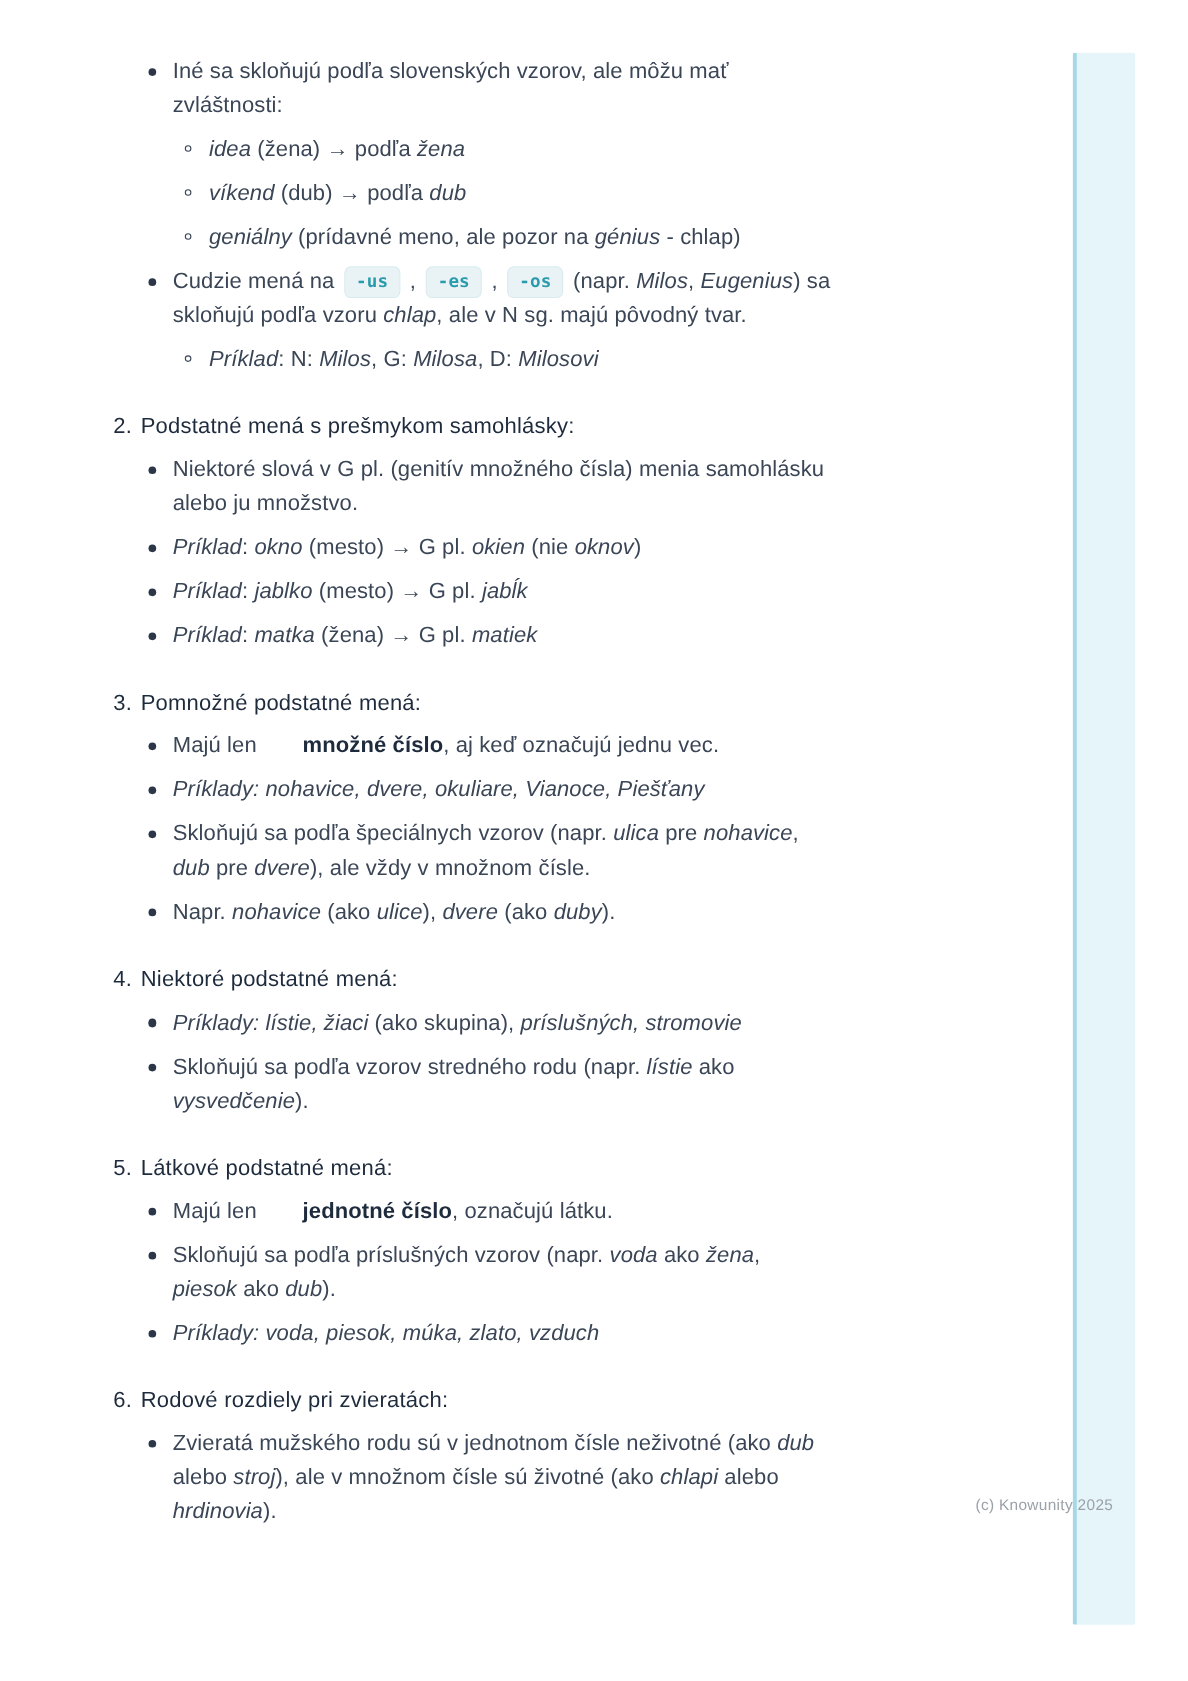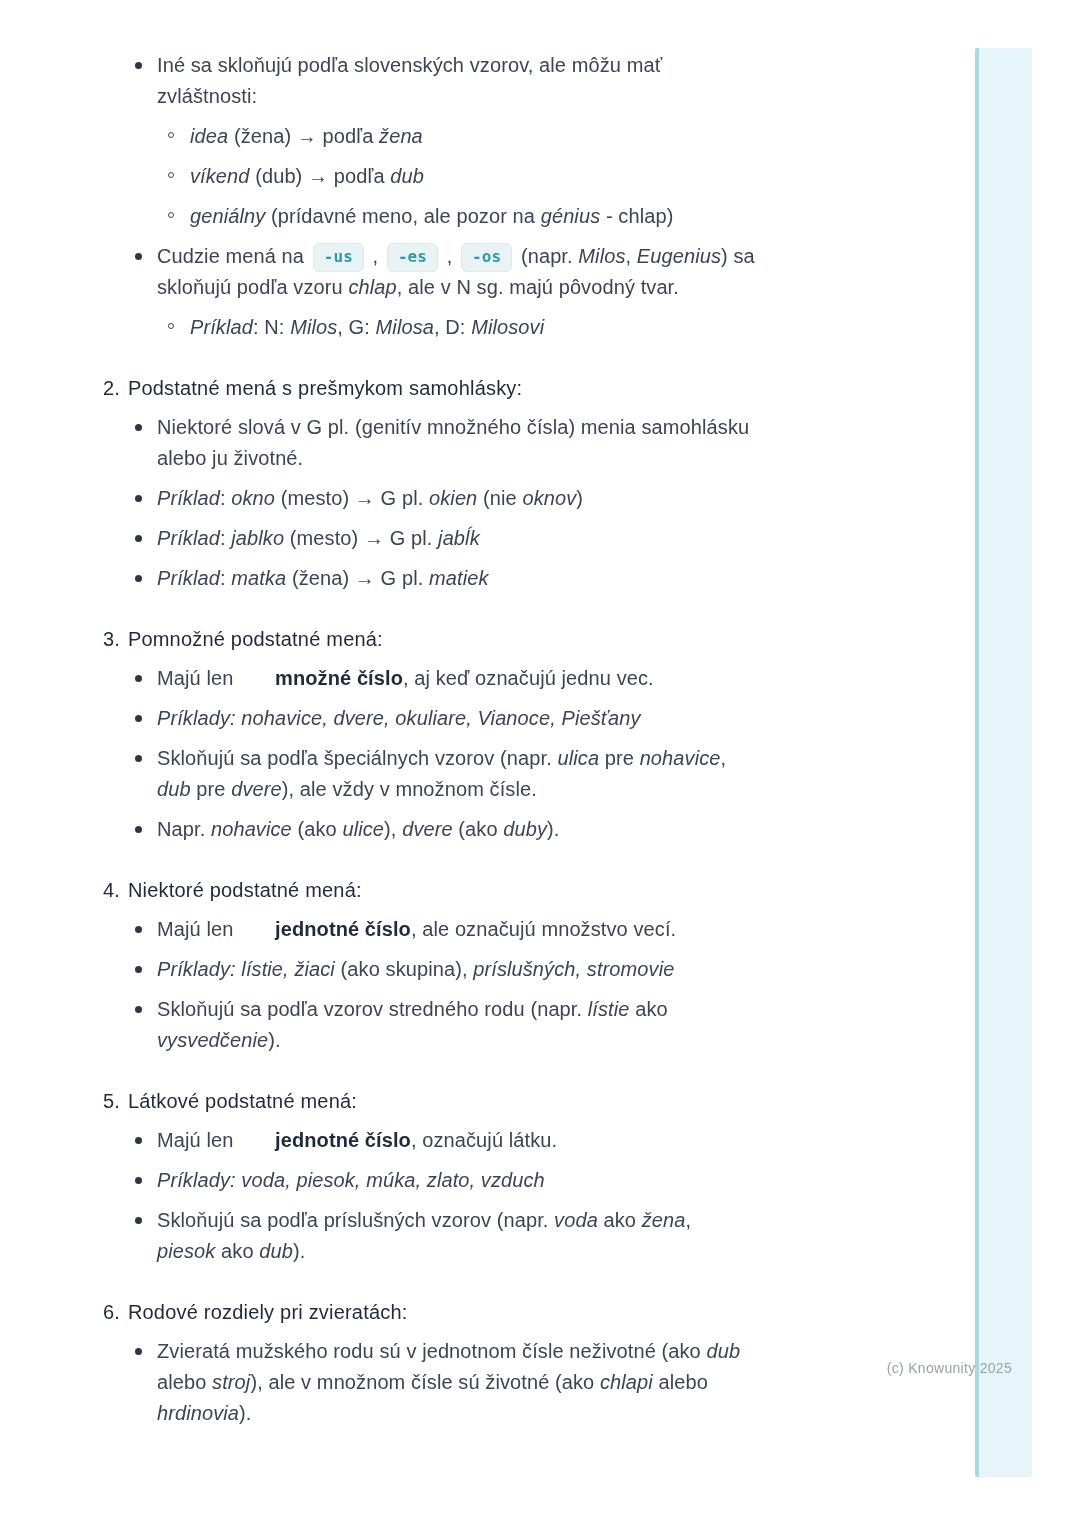--- a/index.html
+++ b/index.html
@@ -109,46 +109,46 @@
     <div class="block li1"><span class="bullet"></span><span><span>Iné sa skloňujú podľa slovenských vzorov, ale môžu mať</span><br><span>zvláštnosti:</span></span></div>
     <div class="block li2"><span class="bullet"></span><span><span class="it">idea</span><span> (žena) → podľa </span><span class="it">žena</span></span></div>
     <div class="block li2"><span class="bullet"></span><span><span class="it">víkend</span><span> (dub) → podľa </span><span class="it">dub</span></span></div>
     <div class="block li2"><span class="bullet"></span><span><span class="it">geniálny</span><span> (prídavné meno, ale pozor na </span><span class="it">génius</span><span> - chlap)</span></span></div>
     <div class="block li1"><span class="bullet"></span><span><span>Cudzie mená na </span><span class="code">-us</span><span> , </span><span class="code">-es</span><span> , </span><span class="code">-os</span><span> (napr. </span><span class="it">Milos</span><span>, </span><span class="it">Eugenius</span><span>) sa</span><br><span>skloňujú podľa vzoru </span><span class="it">chlap</span><span>, ale v N sg. majú pôvodný tvar.</span></span></div>
     <div class="block li2"><span class="bullet"></span><span><span class="it">Príklad</span><span>: N: </span><span class="it">Milos</span><span>, G: </span><span class="it">Milosa</span><span>, D: </span><span class="it">Milosovi</span></span></div>
     <div class="block heading">
       <span class="num">2.</span>
       <span class="htext">Podstatné mená s prešmykom samohlásky:</span>
     </div>
-    <div class="block li1"><span class="bullet"></span><span><span>Niektoré slová v G pl. (genitív množného čísla) menia samohlásku</span><br><span>alebo ju životné.</span></span></div>
+    <div class="block li1"><span class="bullet"></span><span><span>Niektoré slová v G pl. (genitív množného čísla) menia samohlásku</span><br><span>alebo ju množstvo.</span></span></div>
     <div class="block li1"><span class="bullet"></span><span><span class="it">Príklad</span><span>: </span><span class="it">okno</span><span> (mesto) → G pl. </span><span class="it">okien</span><span> (nie </span><span class="it">oknov</span><span>)</span></span></div>
     <div class="block li1"><span class="bullet"></span><span><span class="it">Príklad</span><span>: </span><span class="it">jablko</span><span> (mesto) → G pl. </span><span class="it">jabĺk</span></span></div>
     <div class="block li1"><span class="bullet"></span><span><span class="it">Príklad</span><span>: </span><span class="it">matka</span><span> (žena) → G pl. </span><span class="it">matiek</span></span></div>
     <div class="block heading">
       <span class="num">3.</span>
       <span class="htext">Pomnožné podstatné mená:</span>
     </div>
     <div class="block li1"><span class="bullet"></span><span><span>Majú len </span><span class="bd">množné číslo</span><span>, aj keď označujú jednu vec.</span></span></div>
     <div class="block li1"><span class="bullet"></span><span><span class="it">Príklady: nohavice, dvere, okuliare, Vianoce, Piešťany</span></span></div>
     <div class="block li1"><span class="bullet"></span><span><span>Skloňujú sa podľa špeciálnych vzorov (napr. </span><span class="it">ulica</span><span> pre </span><span class="it">nohavice</span><span>,</span><br><span class="it">dub</span><span> pre </span><span class="it">dvere</span><span>), ale vždy v množnom čísle.</span></span></div>
     <div class="block li1"><span class="bullet"></span><span><span>Napr. </span><span class="it">nohavice</span><span> (ako </span><span class="it">ulice</span><span>), </span><span class="it">dvere</span><span> (ako </span><span class="it">duby</span><span>).</span></span></div>
     <div class="block heading">
       <span class="num">4.</span>
       <span class="htext">Niektoré podstatné mená:</span>
     </div>
-    <div class="block li1"><span class="bullet"></span><span><span>Majú len </span><span class="bd">jednotné číslo</span><span>, ale označujú množstvo vecí.</span></span></div>
+    <div class="block li1"><span class="bullet"></span></div>
     <div class="block li1"><span class="bullet"></span><span><span class="it">Príklady: lístie, žiaci</span><span> (ako skupina), </span><span class="it">príslušných, stromovie</span></span></div>
     <div class="block li1"><span class="bullet"></span><span><span>Skloňujú sa podľa vzorov stredného rodu (napr. </span><span class="it">lístie</span><span> ako</span><br><span class="it">vysvedčenie</span><span>).</span></span></div>
     <div class="block heading">
       <span class="num">5.</span>
       <span class="htext">Látkové podstatné mená:</span>
     </div>
     <div class="block li1"><span class="bullet"></span><span><span>Majú len </span><span class="bd">jednotné číslo</span><span>, označujú látku.</span></span></div>
+    <div class="block li1"><span class="bullet"></span><span><span>Skloňujú sa podľa príslušných vzorov (napr. </span><span class="it">voda</span><span> ako </span><span class="it">žena</span><span>,</span><br><span class="it">piesok</span><span> ako </span><span class="it">dub</span><span>).</span></span></div>
     <div class="block li1"><span class="bullet"></span><span><span class="it">Príklady: voda, piesok, múka, zlato, vzduch</span></span></div>
-    <div class="block li1"><span class="bullet"></span><span><span>Skloňujú sa podľa príslušných vzorov (napr. </span><span class="it">voda</span><span> ako </span><span class="it">žena</span><span>,</span><br><span class="it">piesok</span><span> ako </span><span class="it">dub</span><span>).</span></span></div>
     <div class="block heading">
       <span class="num">6.</span>
       <span class="htext">Rodové rozdiely pri zvieratách:</span>
     </div>
     <div class="block li1"><span class="bullet"></span><span><span>Zvieratá mužského rodu sú v jednotnom čísle neživotné (ako </span><span class="it">dub</span><br><span>alebo </span><span class="it">stroj</span><span>), ale v množnom čísle sú životné (ako </span><span class="it">chlapi</span><span> alebo</span><br><span class="it">hrdinovia</span><span>).</span></span></div>
   </div>
 
 <div class="footer">(c) Knowunity 2025</div>
 
 </body></html>

